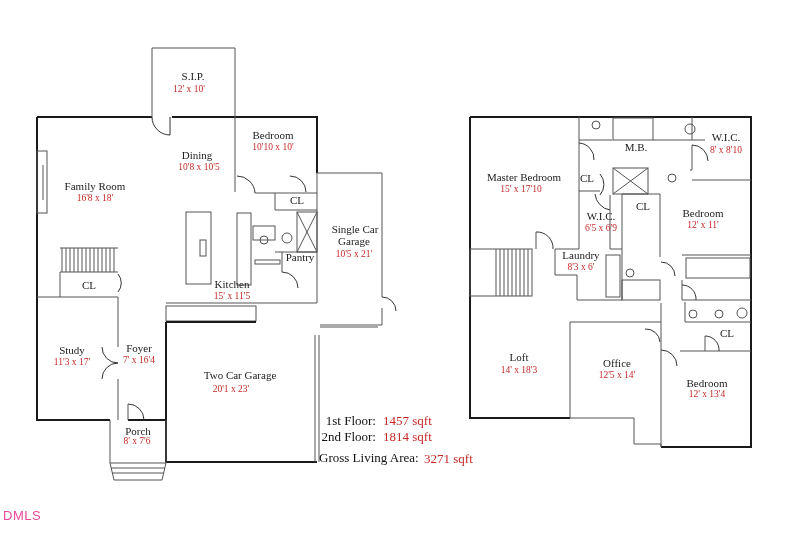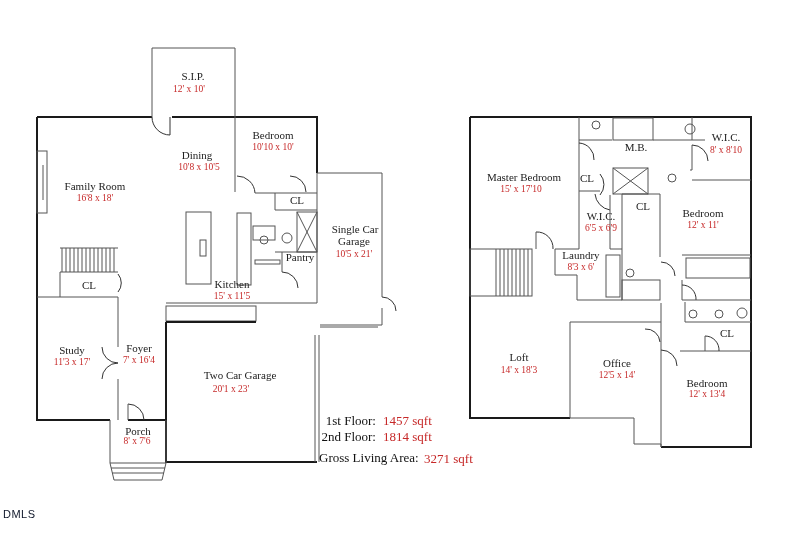--- a/index.html
+++ b/index.html
@@ -5,21 +5,21 @@
   html, body { margin:0; padding:0; background:#ffffff; }
   body { width:800px; height:539px; position:relative; overflow:hidden; font-family:"Liberation Serif", serif; }
   svg { position:absolute; left:0; top:0; }
   .wall { stroke:#1a1a1a; stroke-width:2; fill:none; }
   .thin { stroke:#555; stroke-width:1; fill:none; }
   .door { stroke:#333; stroke-width:1; fill:none; }
   .lbl { font-family:"Liberation Serif", serif; font-size:11px; fill:#222; }
   .dim { font-family:"Liberation Serif", serif; font-size:9.5px; fill:#c62828; }
   .sumk { font-family:"Liberation Serif", serif; font-size:13px; fill:#111; }
   .sumv { font-family:"Liberation Serif", serif; font-size:13px; fill:#c62828; }
-  .wm { position:absolute; left:3px; top:508px; font-family:"Liberation Sans", sans-serif; font-size:11px; color:#0f172a; letter-spacing:0.5px; }
+  .wm { position:absolute; left:3px; top:508px; font-family:"Liberation Sans", sans-serif; font-size:13px; color:#ec4899; letter-spacing:0.5px; }
 </style>
 </head>
 <body>
 
 <svg width="800" height="539" viewBox="0 0 800 539">
 
   <g>
 
     <polyline class="wall" points="37,117 37,420 110,420"></polyline>
     <polyline class="wall" points="37,117 152,117"></polyline>

